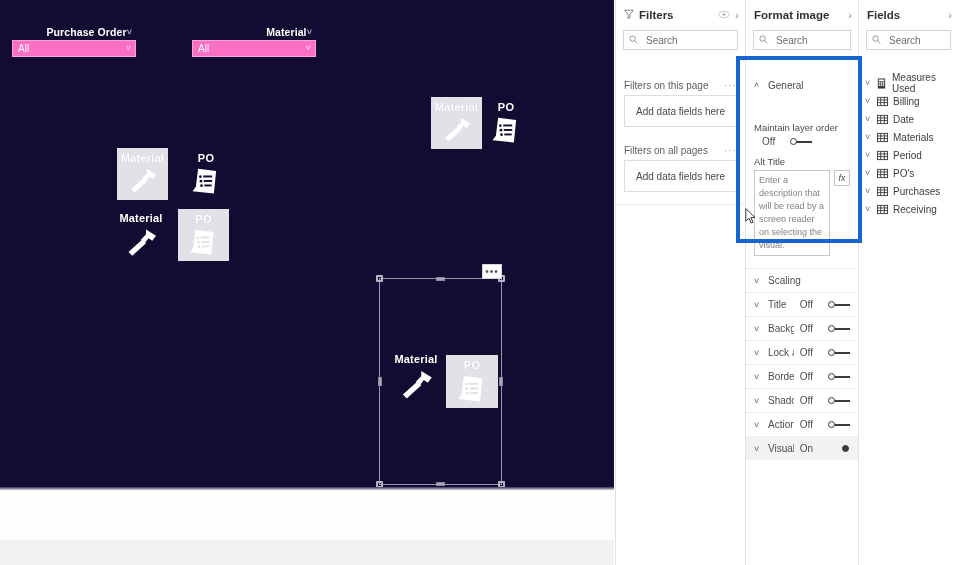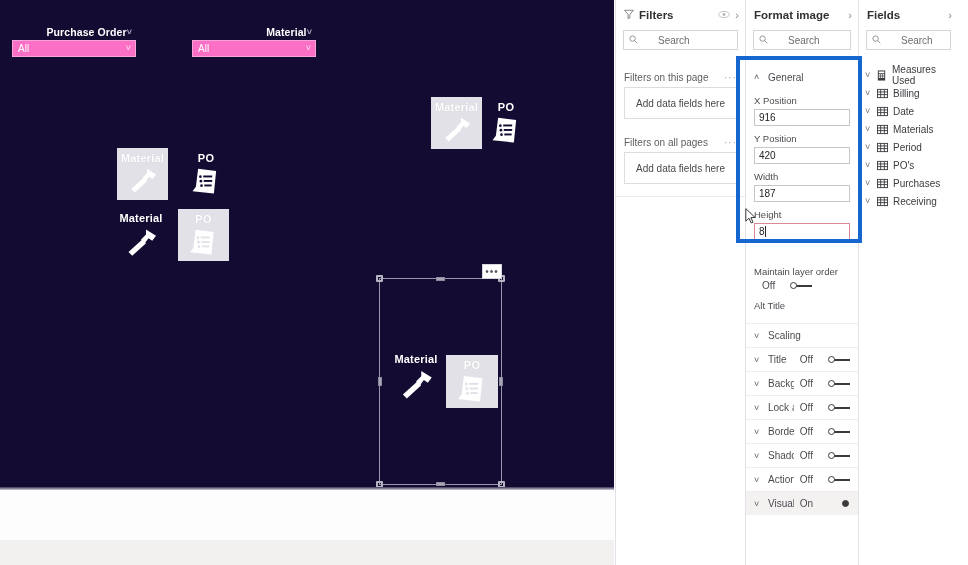--- a/index.html
+++ b/index.html
@@ -87,22 +87,22 @@
 
   .pane-header {
     display: flex; align-items: center; height: 30px;
     padding: 0 6px 0 8px; gap: 5px;
   }
   .pane-title { font-size: 11.5px; font-weight: bold; color: #323130; flex: 1; }
   .hdr-icon { color: #9d9a9f; font-size: 11px; line-height: 1; }
   .hdr-chev { color: #8a878d; font-size: 11px; line-height: 1; }
 
   .search-box {
-    margin: 0 7px 16px 7px; height: 20px;
-    border: 1px solid #d6d4d8; display: flex; align-items: center; gap: 20px;
+    margin: 0 7px 24px 7px; height: 20px;
+    border: 1px solid #d6d4d8; display: flex; align-items: center; gap: 8px;
     padding: 0 5px; background: #fff;
   }
   .search-box .mag { color: #6f6d73; font-size: 10px; }
   .search-ph { font-size: 10px; color: #6d6b70; }
 
   
   .filter-sec-label {
     display: flex; justify-content: space-between; align-items: center;
     font-size: 10px; color: #5e5c61; padding: 6px 8px 4px 8px;
   }
@@ -424,51 +424,39 @@
           </svg>
       </span>
       <span class="search-ph">Search</span>
     </div>
 
     <div class="general-head">
       <span class="sec-chev">˄</span>
       <span>General</span>
     </div>
 
-    <div class="fld-group">
-      <div class="fld-label">X Position</div>
-      <div class="fld-input">916</div>
-
-      <div class="fld-label">Y Position</div>
-      <div class="fld-input">420</div>
-
-      <div class="fld-label">Width</div>
-      <div class="fld-input">187</div>
-
-      <div class="fld-label">Height</div>
-      <div class="fld-input error">
-        <span>8</span>
-          <span class="caret"></span>
-      </div>
-    </div>
 
     <div class="fld-group">
       <div class="fld-label" style="margin-top:26px;">Maintain layer order</div>
       <div class="toggle-wrap" style="padding-left:8px; margin-top:3px;">
         <span class="toggle-label">Off</span>
         <span class="tgl">
             <span class="track"></span>
             <span class="knob"></span>
           </span>
       </div>
     </div>
 
     <div class="fld-group">
       <div class="fld-label" style="margin-top:9px;">Alt Title</div>
     </div>
+    <div class="alt-box">
+      <div class="alt-text">Enter a description that will be read by a screen reader on selecting the visual.</div>
+      <div class="fx-btn">fx</div>
+    </div>
 
     <div style="margin-top:12px;">
       <div class="section-row">
         <span class="sec-chev">˅</span>
         <span class="sec-name">Scaling</span>
       </div>
       <div class="section-row">
         <span class="sec-chev">˅</span>
         <span class="sec-name">Title</span>
         <span class="toggle-wrap">

